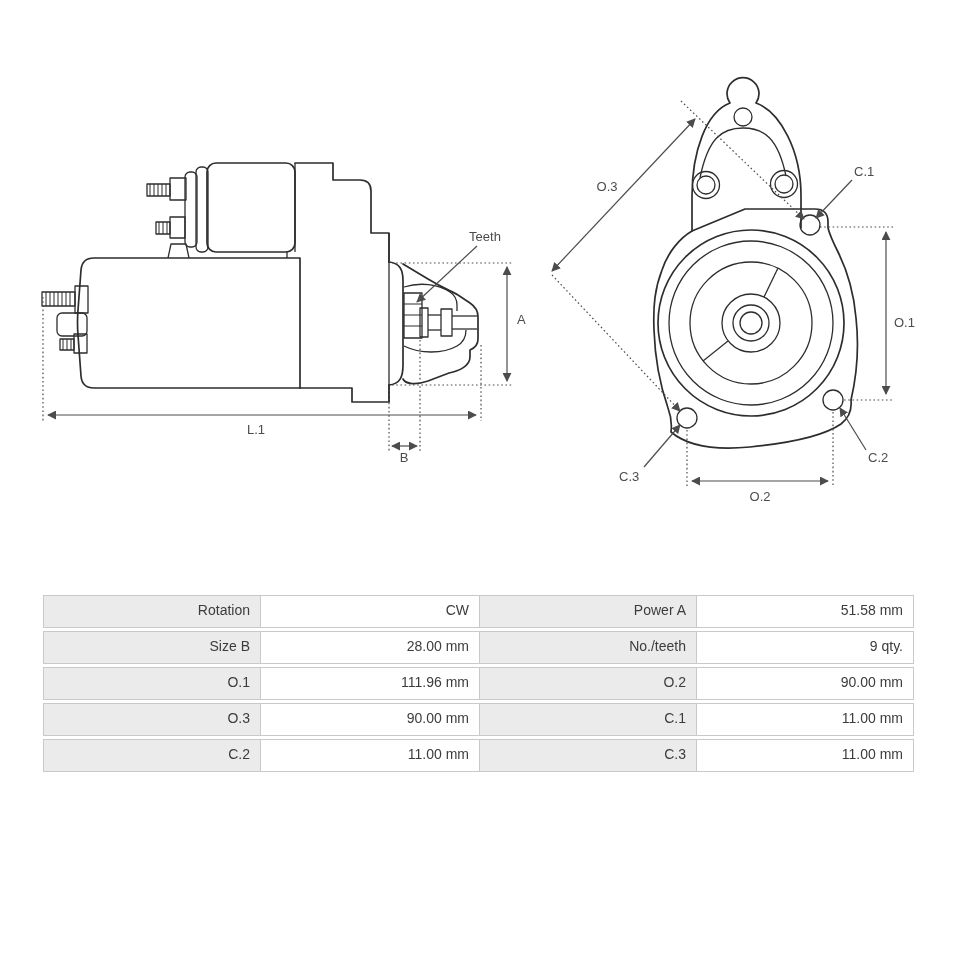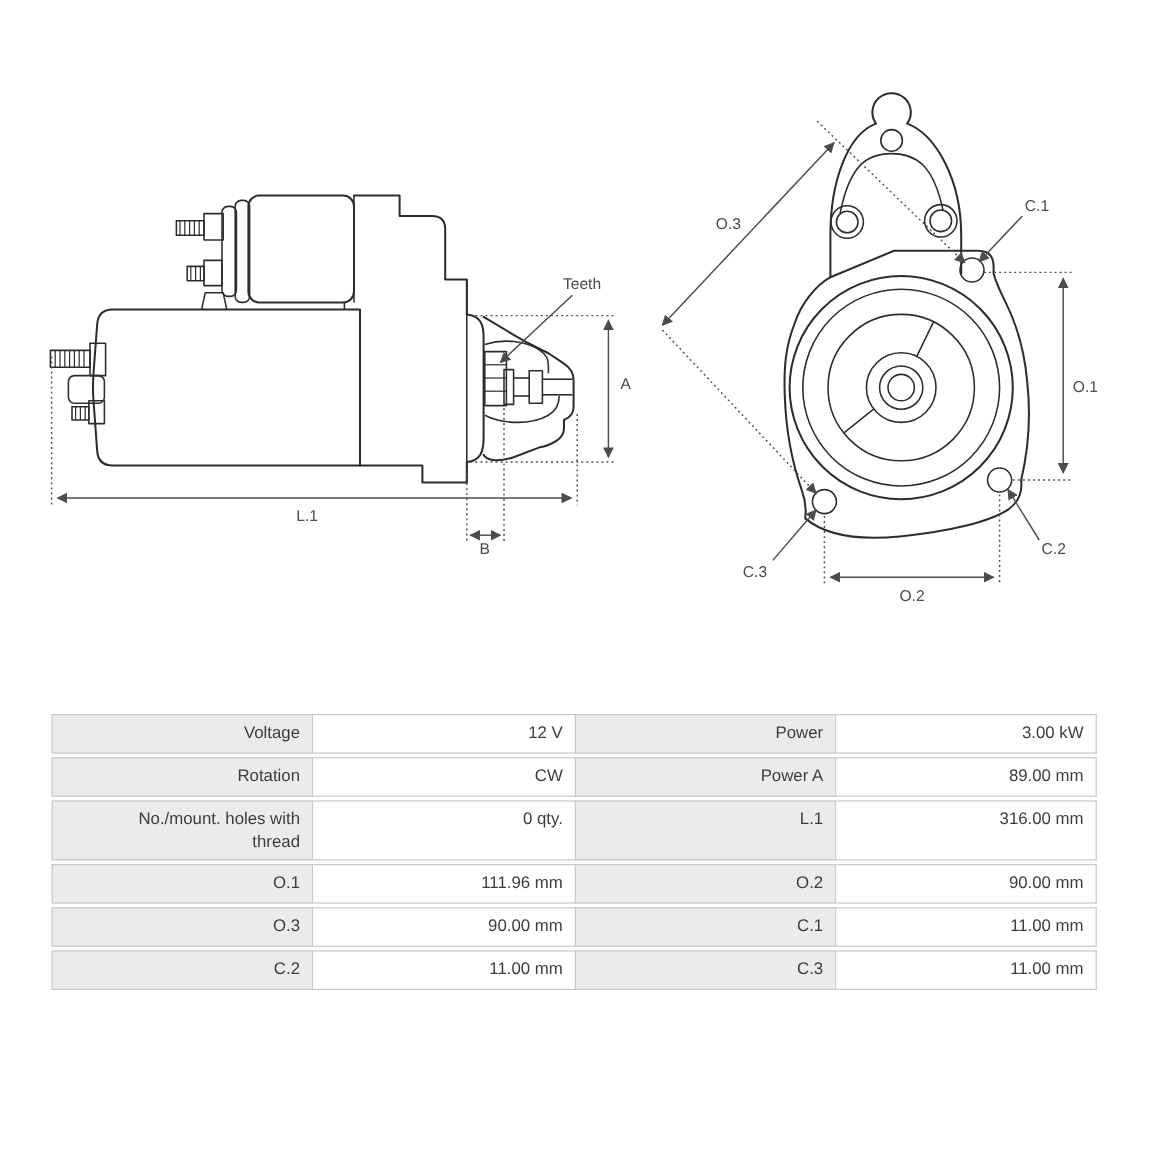--- a/index.html
+++ b/index.html
@@ -176,36 +176,30 @@
 
   <table id="spec-table">
     <colgroup>
         <col style="width:218px">
         <col style="width:219px">
         <col style="width:217px">
         <col style="width:217px">
       </colgroup>
     <tbody>
       <tr>
-        <td class="lbl">Voltage</td>
-        <td class="val">12 V</td>
-        <td class="lbl">Power</td>
-        <td class="val">3.00 kW</td>
-      </tr>
-      <tr>
         <td class="lbl">Rotation</td>
         <td class="val">CW</td>
         <td class="lbl">Power A</td>
-        <td class="val">89.00 mm</td>
-      </tr>
-      <tr>
-        <td class="lbl">No./mount. holes with thread</td>
-        <td class="val">0 qty.</td>
-        <td class="lbl">L.1</td>
-        <td class="val">316.00 mm</td>
+        <td class="val">51.58 mm</td>
+      </tr>
+      <tr>
+        <td class="lbl">Size B</td>
+        <td class="val">28.00 mm</td>
+        <td class="lbl">No./teeth</td>
+        <td class="val">9 qty.</td>
       </tr>
       <tr>
         <td class="lbl">O.1</td>
         <td class="val">111.96 mm</td>
         <td class="lbl">O.2</td>
         <td class="val">90.00 mm</td>
       </tr>
       <tr>
         <td class="lbl">O.3</td>
         <td class="val">90.00 mm</td>

